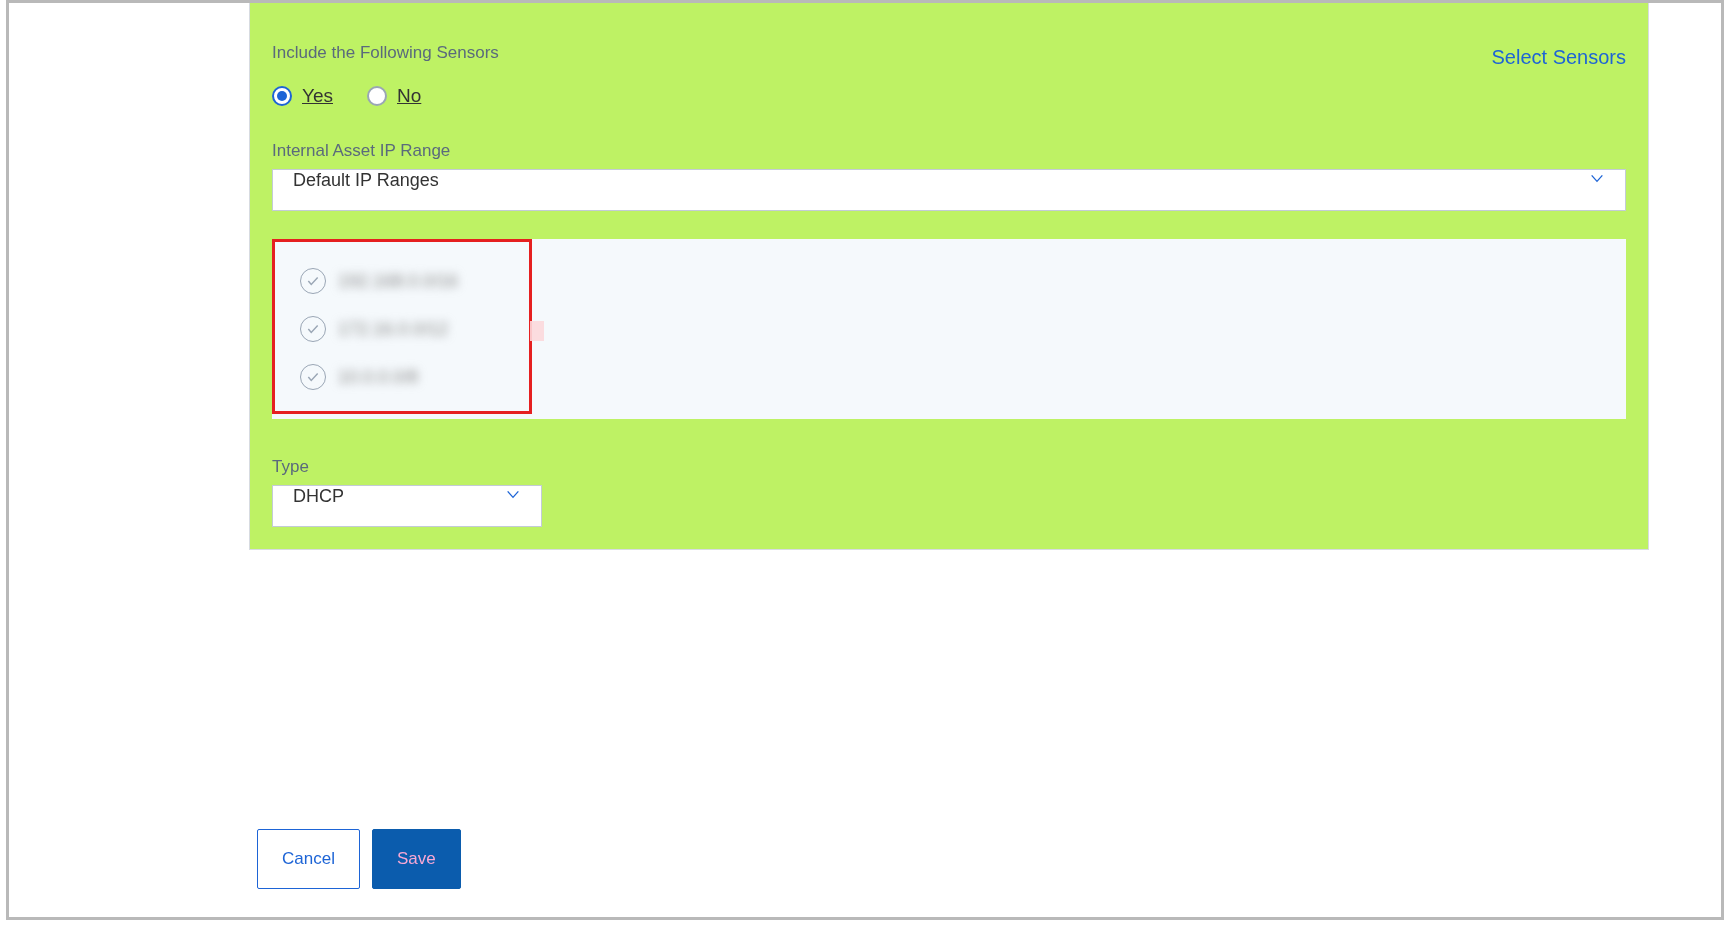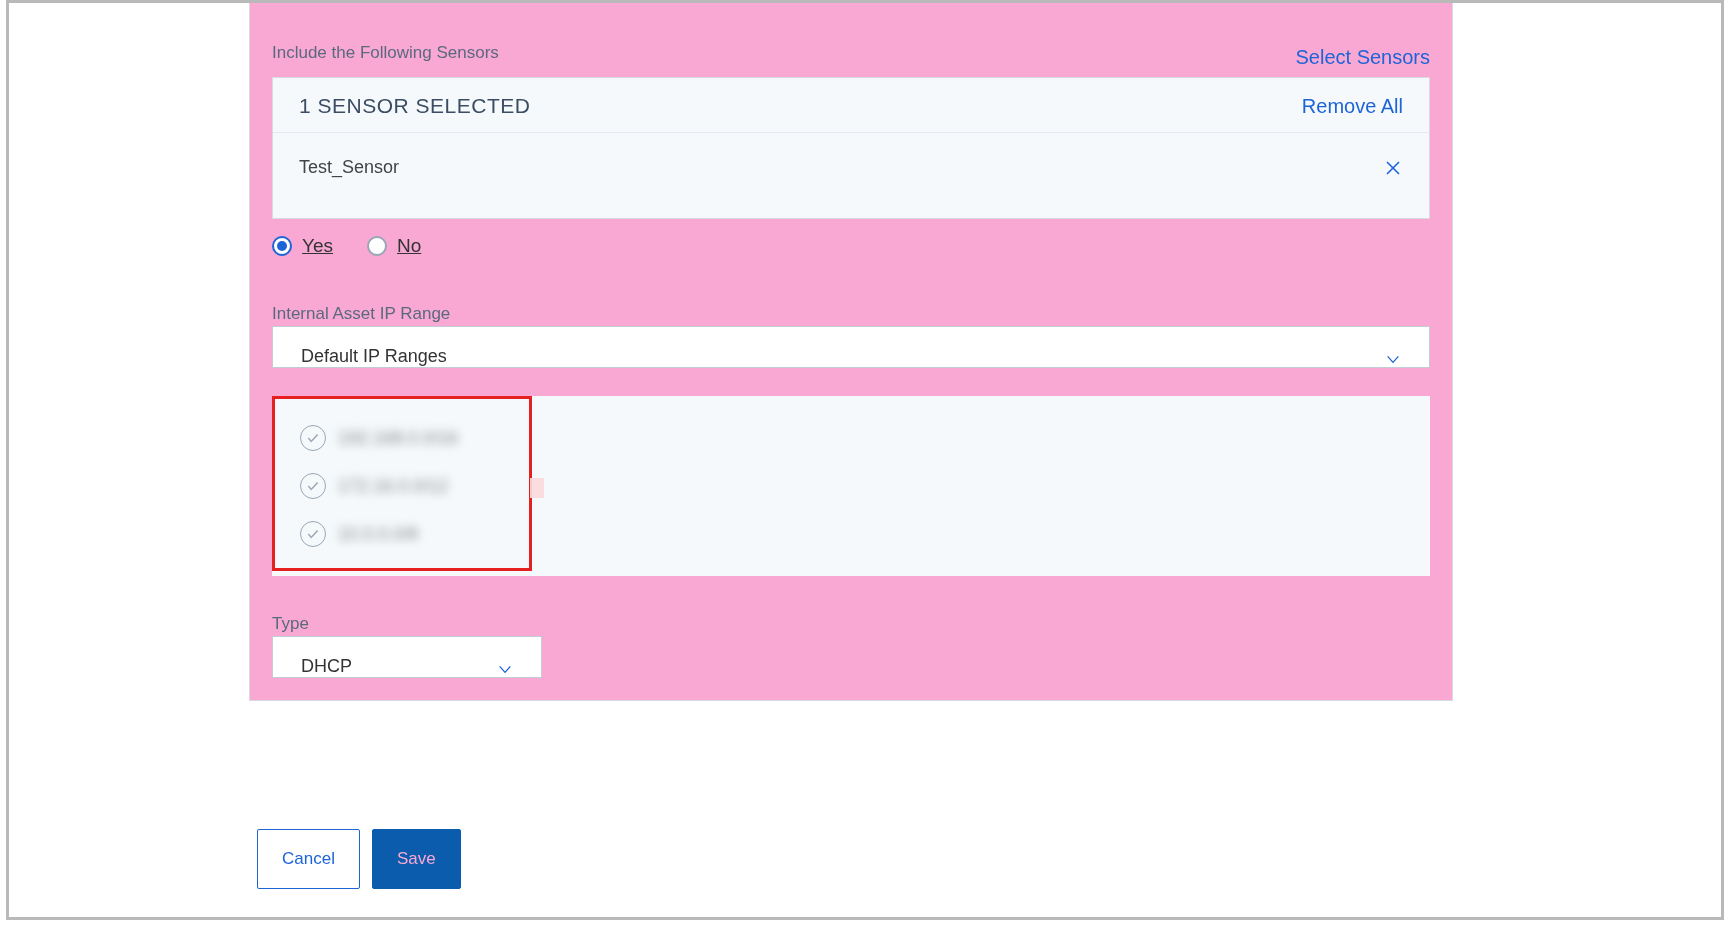--- a/index.html
+++ b/index.html
@@ -13,24 +13,24 @@
   .outer-frame {
     position: absolute;
     left: 6px; top: 0;
     width: 1718px; height: 920px;
     border: 3px solid #b9b9b9;
     background: #fff;
   }
   .form-panel {
     position: absolute;
     left: 240px; top: 0;
-    width: 1204px;
+    width: 1400px;
     border: 1px solid #d7dbe1;
     border-top: none;
-    background: #f9a8d4;
+    background: #bef264;
     padding: 0 22px 22px 22px;
   }
   .section-label {
     font-size: 17px;
     color: #5a6a7c;
     margin-top: 18px;
     margin-bottom: 6px;
   }
   .include-row {
     display: flex;
@@ -126,30 +126,30 @@
     border-color: #9aa6b5;
   }
   .radio-inner {
     width: 10px; height: 10px;
     background: #1d64d6;
     border-radius: 50%;
   }
   .ip-label {
     font-size: 17px;
     color: #5a6a7c;
-    margin-top: 47px;
+    margin-top: 34px;
   }
   .select-box {
     border: 1px solid #c3cbd6;
     height: 42px;
-    margin-top: 2px;
-    display: flex;
-    align-items: flex-end;
+    margin-top: 8px;
+    display: flex;
+    align-items: flex-start;
     justify-content: space-between;
-    padding: 0 28px;
+    padding: 0 20px;
     font-size: 18px;
     color: #333;
     cursor: pointer;
     background: #fff;
   }
   .select-box.wide { width: 100%; }
   .select-box.narrow { width: 270px; }
   .chevron {
     width: 16px; height: 16px;
     display: flex; align-items: center; justify-content: center;
@@ -235,35 +235,20 @@
 
 <div class="outer-frame">
 
   <div class="form-panel">
 
     <div class="include-row">
       <div class="section-label">Include the Following Sensors</div>
       <a class="link-blue">Select Sensors</a>
     </div>
 
-    <div class="sensor-box">
-      <div class="sensor-box-header">
-        <div class="sensor-selected-label">1 SENSOR SELECTED</div>
-        <a class="link-blue">Remove All</a>
-      </div>
-      <div class="sensor-row">
-        <div class="sensor-name">Test_Sensor</div>
-        <div class="close-x">
-          <svg viewBox="0 0 24 24" fill="none" stroke="currentColor" stroke-width="2.2">
-            <line x1="4" y1="4" x2="20" y2="20"></line>
-            <line x1="20" y1="4" x2="4" y2="20"></line>
-          </svg>
-        </div>
-      </div>
-    </div>
 
 
     <div class="radio-row">
       <div class="radio-item">
         <div class="radio-outer">
           <div class="radio-inner"></div>
         </div>
         <span>Yes</span>
       </div>
       <div class="radio-item">

